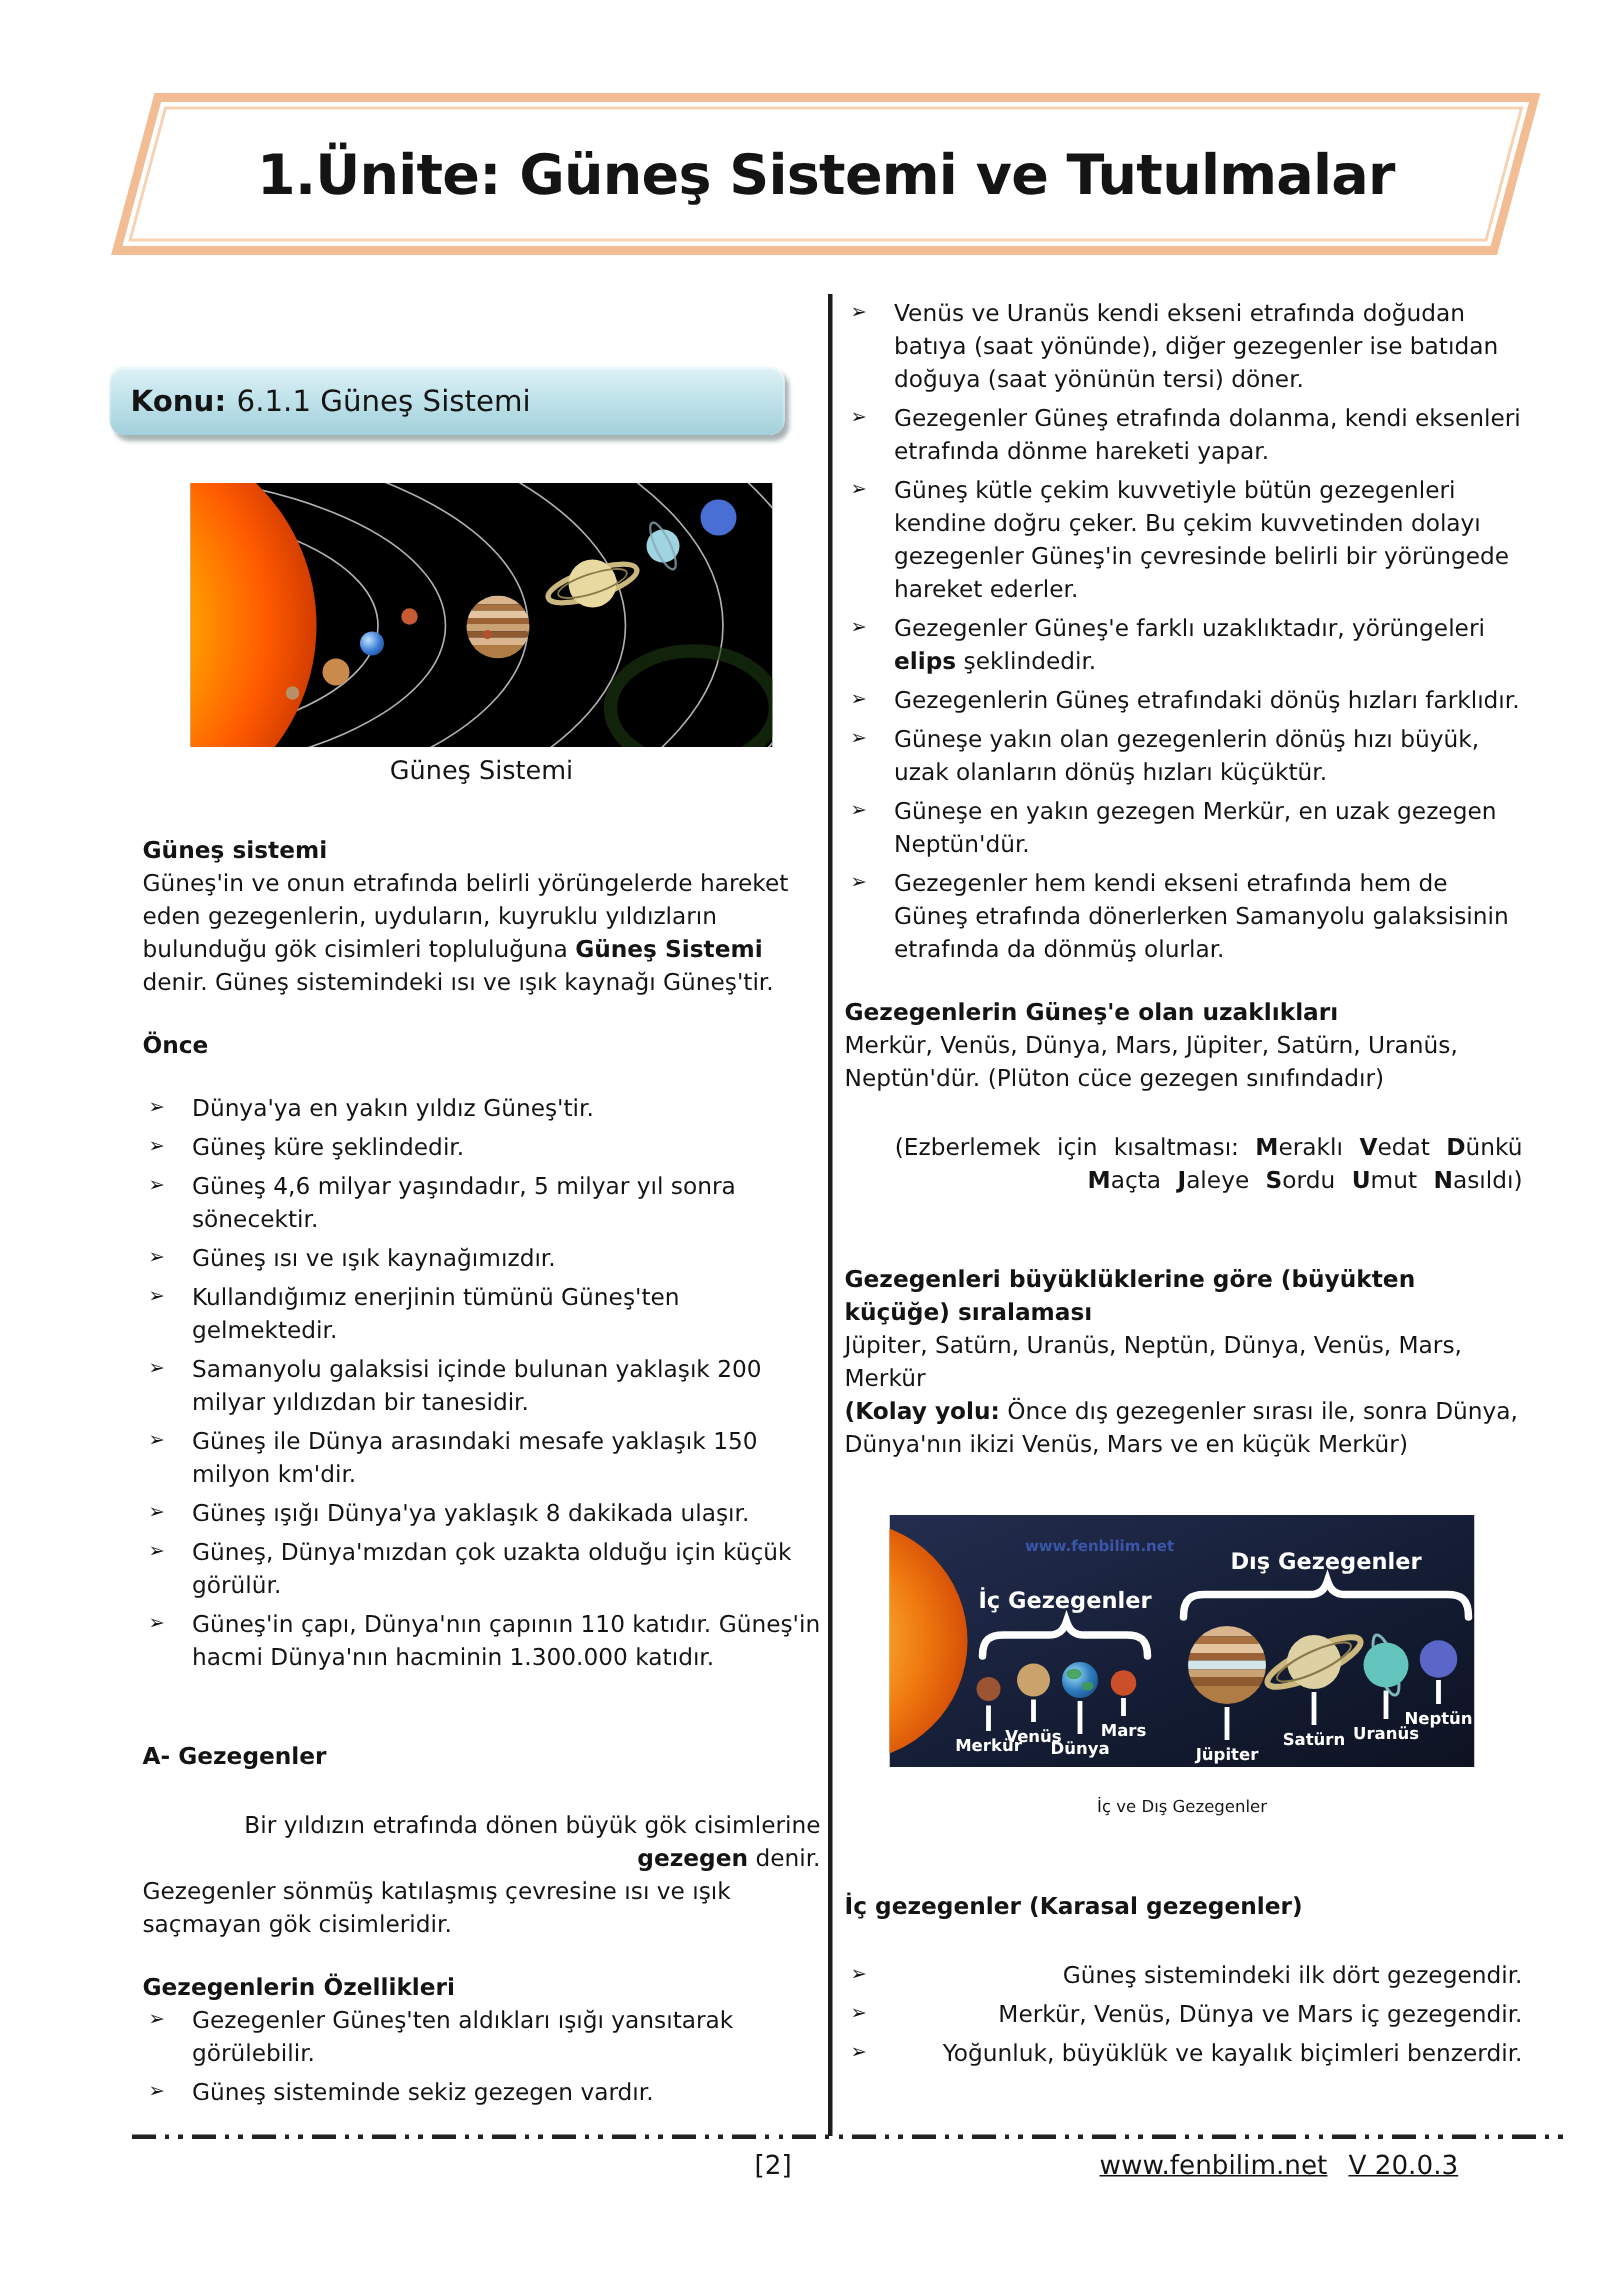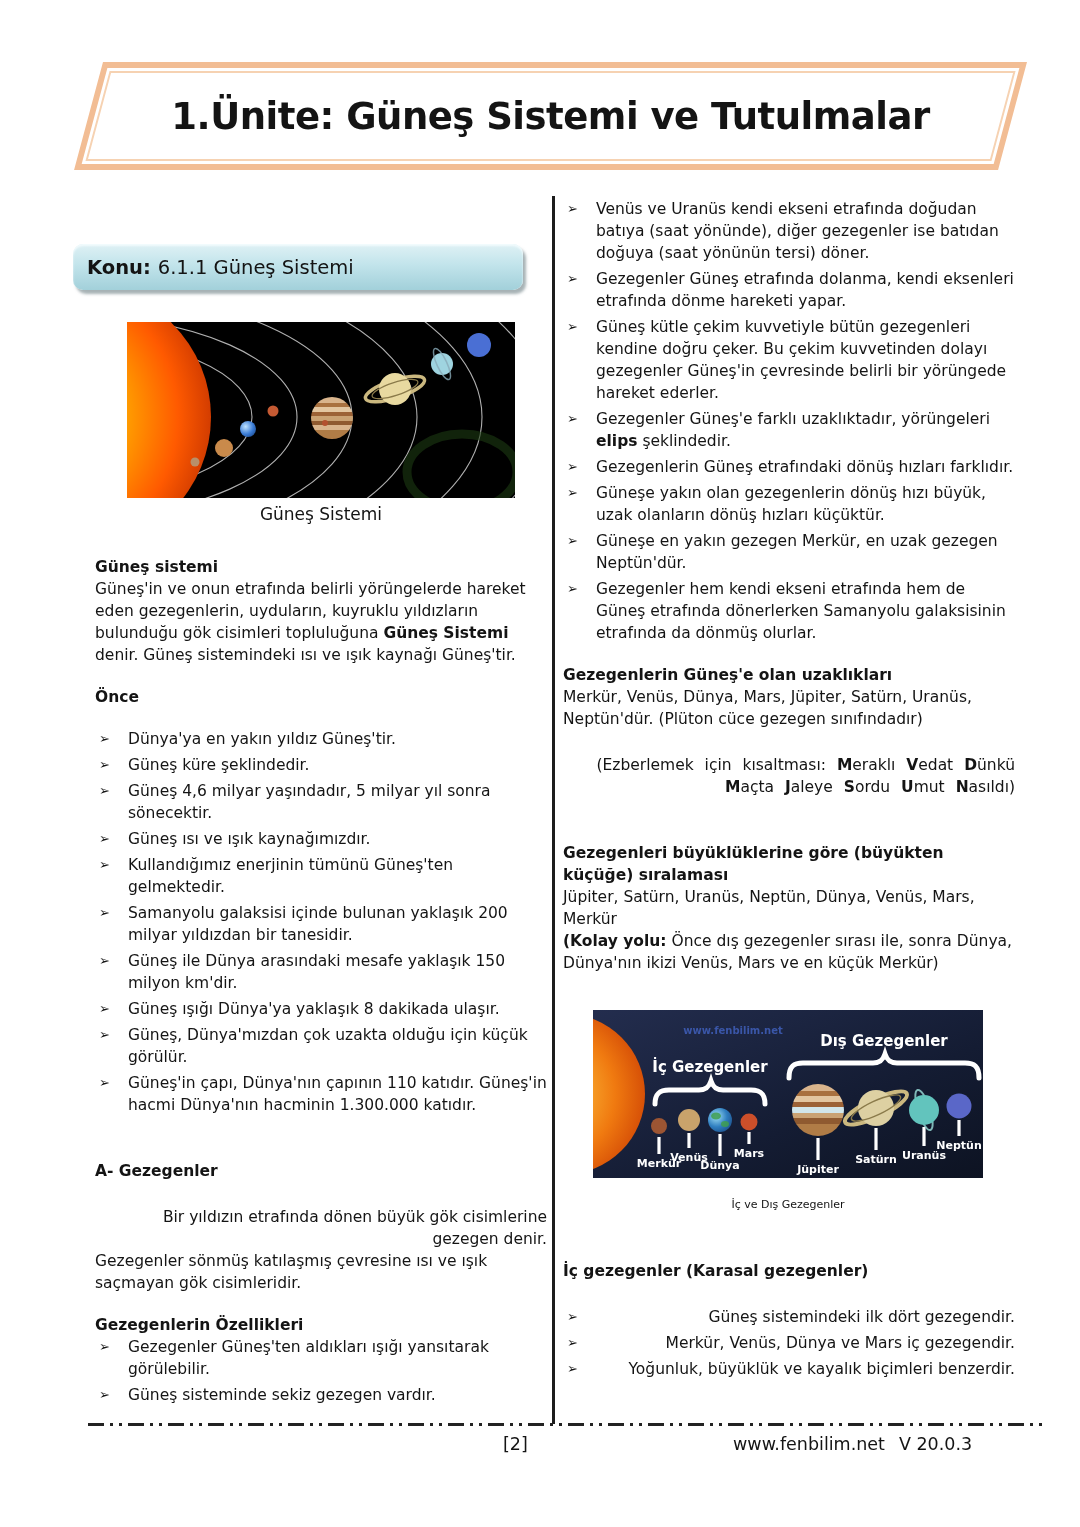--- a/index.html
+++ b/index.html
@@ -40,21 +40,21 @@
   .mk{position:absolute;left:4px;top:0;font-size:13px;font-family:"DejaVu Sans",sans-serif;}
   .mt-s{margin-top:20px;} .mt-m{margin-top:24px;text-align:right;} .mt-l{margin-top:44px;}
   .mnemo{word-spacing:6px;}
 
   
   .vdiv{position:absolute;left:552px;top:196px;width:2.5px;height:1228px;background:#1c1c1c;}
   .hdiv{position:absolute;left:88px;top:1423px;width:957px;height:3px;
         background:repeating-linear-gradient(90deg,#222 0 16px,transparent 16px 22px,
                    #222 22px 25px,transparent 25px 31px,#222 31px 34px,transparent 34px 40px);}
   .foot-page{position:absolute;left:503px;top:1434px;font-size:17.5px;}
-  .foot-site{position:absolute;left:733px;top:1434px;font-size:17.5px;}
+  .foot-site{position:absolute;left:733px;top:1434px;font-size:17.5px;text-decoration:underline;}
   .foot-site span{margin-right:14px;}
   svg text{font-family:"DejaVu Sans",sans-serif;}
 </style>
 </head>
 <body>
 
 <div class="page">
 
   <div class="title-box">
     <div class="title-inner">1.Ünite: Güneş Sistemi ve Tutulmalar</div>
@@ -137,21 +137,21 @@
       <li class="bl"><span class="mk">➢</span><span>Güneş ısı ve ışık kaynağımızdır.</span></li>
       <li class="bl"><span class="mk">➢</span><span>Kullandığımız enerjinin tümünü Güneş'ten gelmektedir.</span></li>
       <li class="bl"><span class="mk">➢</span><span>Samanyolu galaksisi içinde bulunan yaklaşık 200 milyar yıldızdan bir tanesidir.</span></li>
       <li class="bl"><span class="mk">➢</span><span>Güneş ile Dünya arasındaki mesafe yaklaşık 150 milyon km'dir.</span></li>
       <li class="bl"><span class="mk">➢</span><span>Güneş ışığı Dünya'ya yaklaşık 8 dakikada ulaşır.</span></li>
       <li class="bl"><span class="mk">➢</span><span>Güneş, Dünya'mızdan çok uzakta olduğu için küçük görülür.</span></li>
       <li class="bl"><span class="mk">➢</span><span>Güneş'in çapı, Dünya'nın çapının 110 katıdır. Güneş'in hacmi Dünya'nın hacminin 1.300.000 katıdır.</span></li>
     </ul>
 
     <div class="h mt-l">A- Gezegenler</div>
-    <p class="mt-m"><span>Bir yıldızın etrafında dönen büyük gök cisimlerine </span><span style="font-weight: normal;">gezegen</span><span> denir.</span></p>
+    <p class="mt-m"><span>Bir yıldızın etrafında dönen büyük gök cisimlerine </span><span style="font-weight: bold;">gezegen</span><span> denir.</span></p>
     <p>Gezegenler sönmüş katılaşmış çevresine ısı ve ışık saçmayan gök cisimleridir.</p>
 
     <div class="h mt-s">Gezegenlerin Özellikleri</div>
     <ul>
       <li class="bl"><span class="mk">➢</span><span>Gezegenler Güneş'ten aldıkları ışığı yansıtarak görülebilir.</span></li>
       <li class="bl"><span class="mk">➢</span><span>Güneş sisteminde sekiz gezegen vardır.</span></li>
     </ul>
   </div>
 
   <div class="txtcol rightcol">

